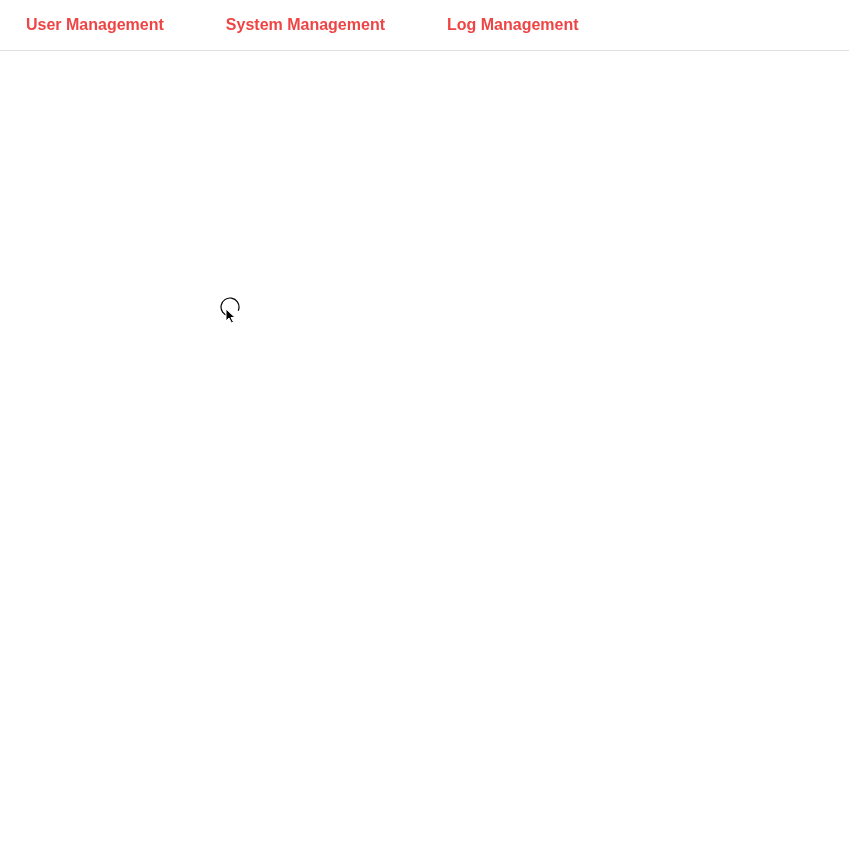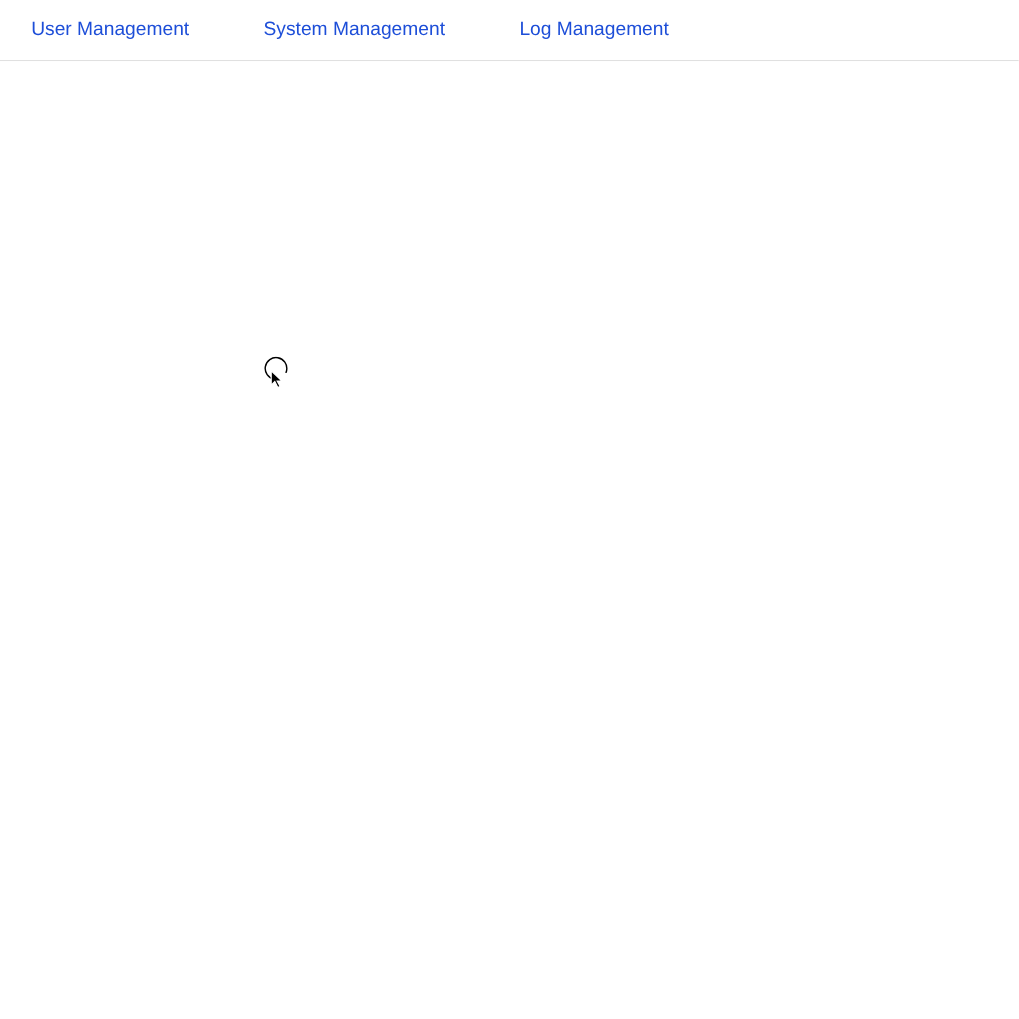--- a/index.html
+++ b/index.html
@@ -19,22 +19,22 @@
       width: 100%;
       height: 51px;
       background: #ffffff;
       border-bottom: 1px solid #e0e0e0;
       display: flex;
       align-items: center;
       padding-left: 26px;
     }
     .nav-item {
       font-size: 16px;
-      font-weight: normal;
-      color: #1d4ed8;
+      font-weight: bold;
+      color: #ef4444;
       margin-right: 62px;
       cursor: pointer;
       white-space: nowrap;
     }
     .content-area {
       position: relative;
       width: 100%;
       height: calc(100% - 51px);
       background: #ffffff;
     }

